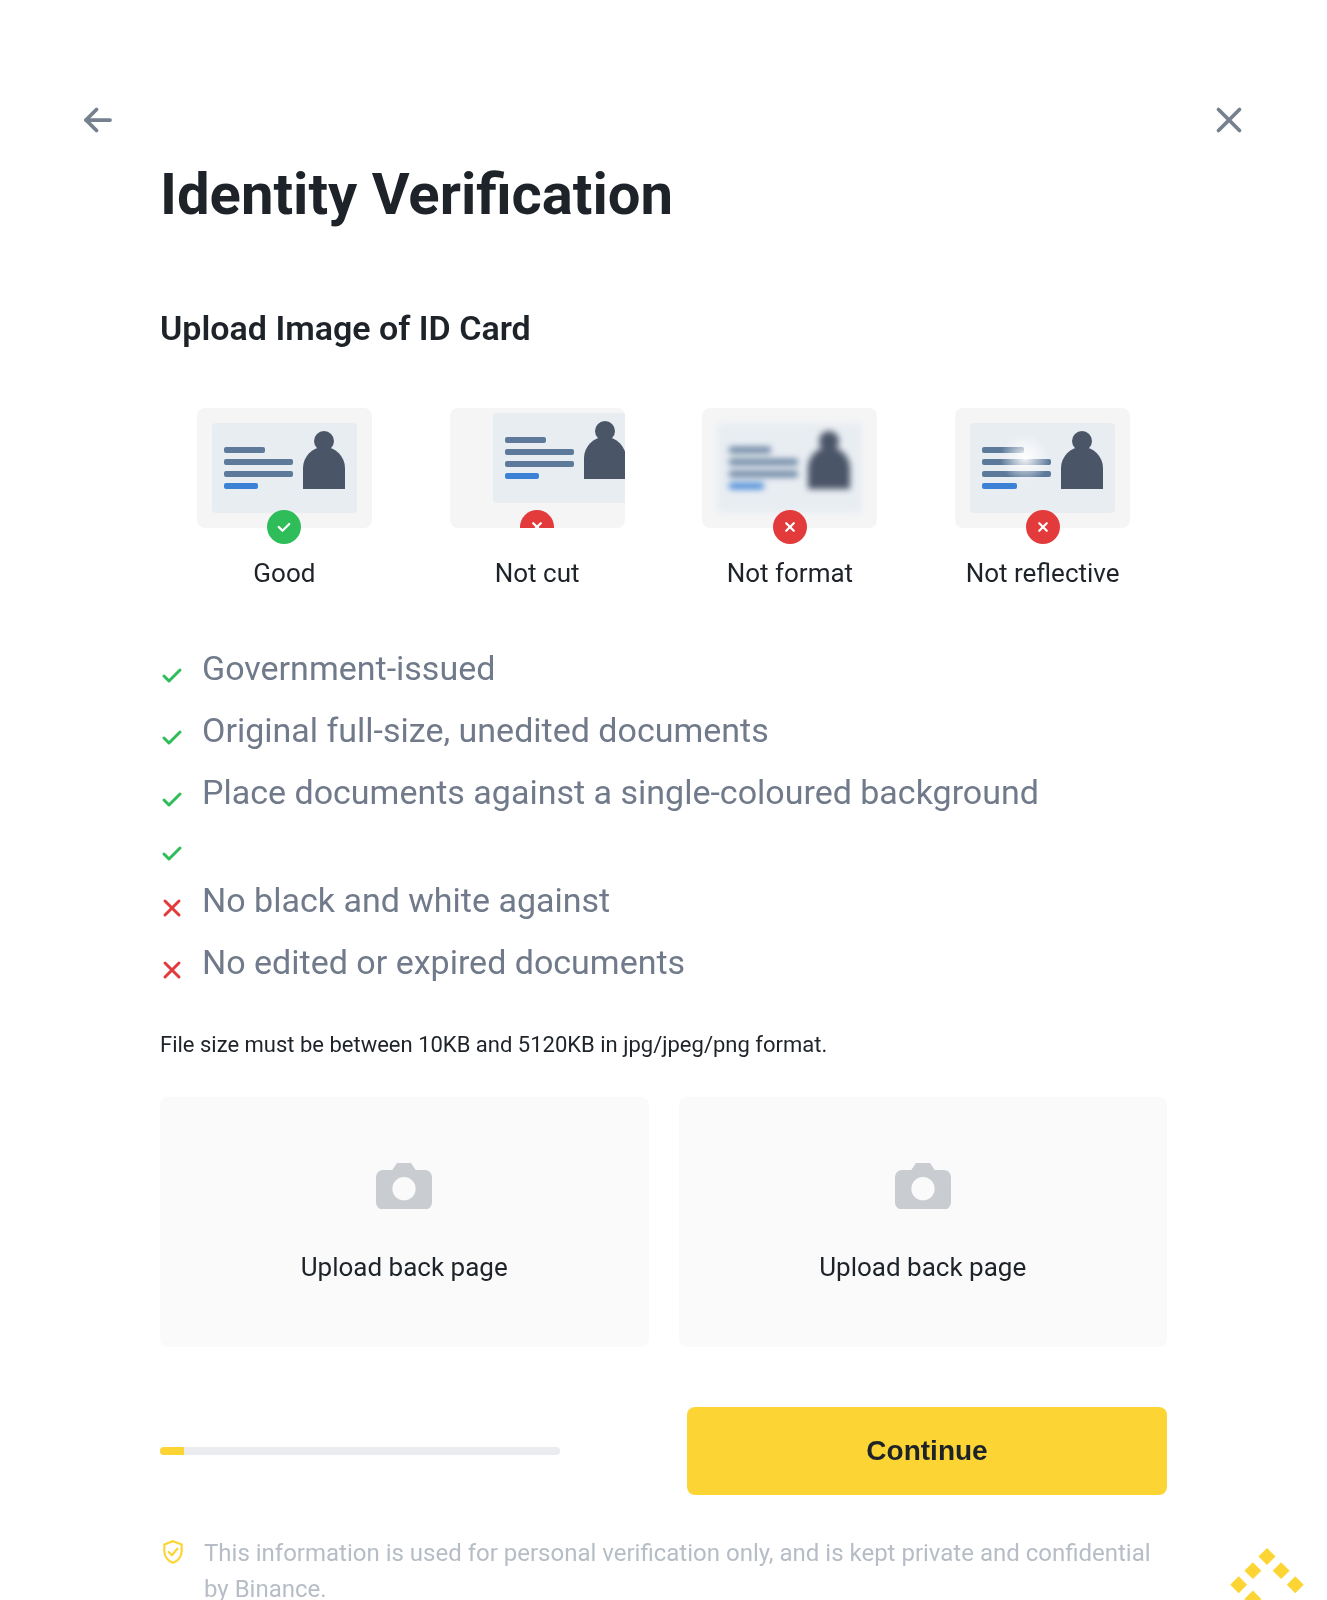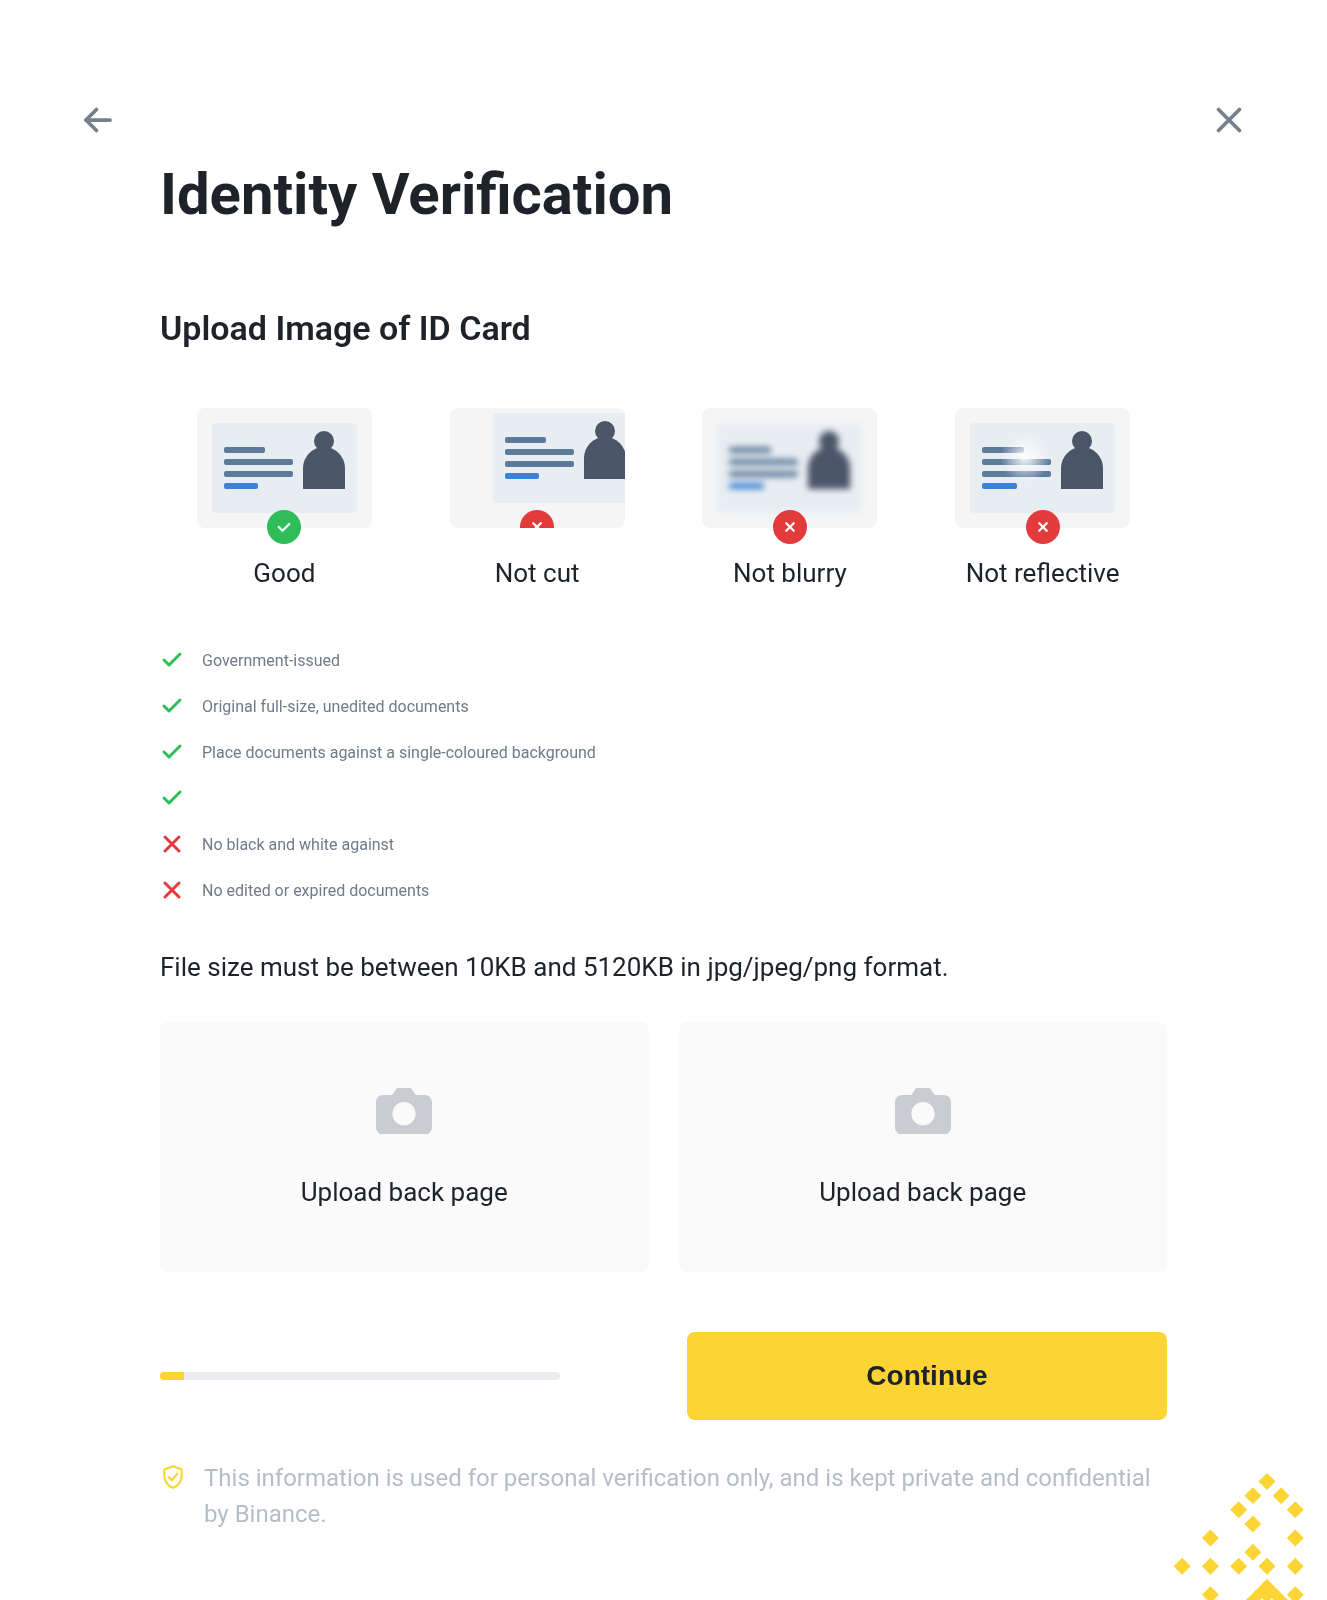--- a/index.html
+++ b/index.html
@@ -160,32 +160,32 @@
   .rules {
     display: flex;
     flex-direction: column;
     gap: 22px;
     margin-bottom: 50px;
   }
   .rule {
     display: flex;
     align-items: center;
     gap: 18px;
-    font-size: 16px;
+    font-size: 34px;
     color: #707a8a;
   }
   .rule-icon {
     width: 24px;
     height: 24px;
     flex-shrink: 0;
   }
   .rule-icon.check { color: #2ebd59; }
   .rule-icon.cross { color: #e33b3b; }
   .file-note {
-    font-size: 26px;
+    font-size: 22px;
     color: #1e2329;
     margin-bottom: 40px;
   }
   .upload-row {
     display: flex;
     gap: 30px;
     margin-bottom: 60px;
   }
   .upload-box {
     flex: 1;
@@ -349,21 +349,21 @@
             </div>
             <div class="id-avatar"></div>
           </div>
           <div class="badge bad">
             <svg viewBox="0 0 24 24" fill="none" stroke="currentColor" stroke-width="3" stroke-linecap="round">
                 <line x1="7" y1="7" x2="17" y2="17"></line>
                 <line x1="17" y1="7" x2="7" y2="17"></line>
               </svg>
           </div>
         </div>
-        <div class="example-label">Not blurry</div>
+        <div class="example-label">Not format</div>
       </div>
 
       <div class="example">
         <div class="example-card">
           <div class="id-inner">
             <div class="id-lines">
               <div class="id-line short"></div>
               <div class="id-line"></div>
               <div class="id-line"></div>
               <div class="id-line blue"></div>

